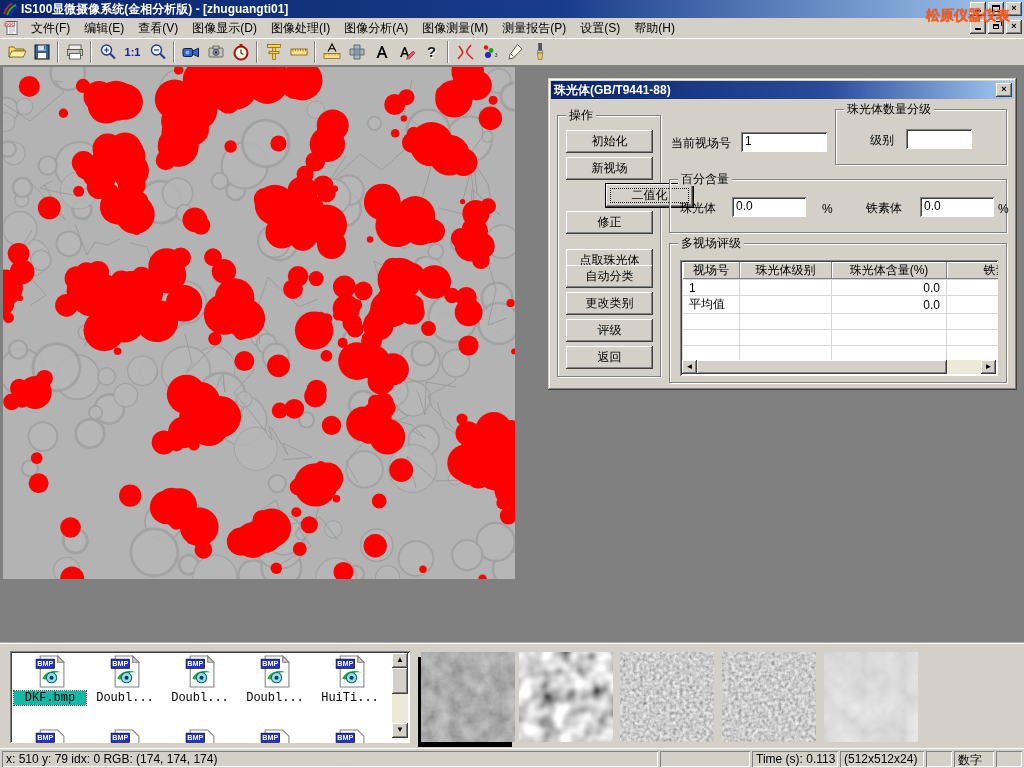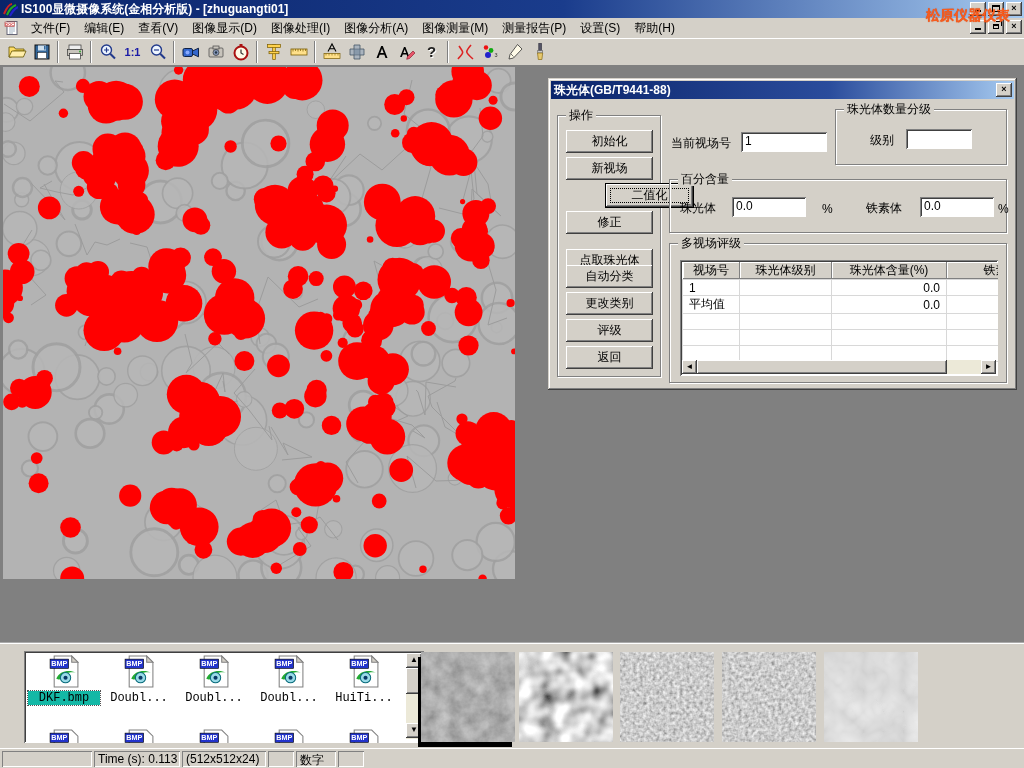--- a/index.html
+++ b/index.html
@@ -65,21 +65,21 @@
   td.num{text-align:right;}
   .hscroll{position:absolute;left:2px;bottom:2px;width:314px;height:14px;display:flex;background:#ece9d8;}
   .scroll-btn{width:15px;height:14px;background:#d4d0c8;box-shadow:inset -1px -1px #404040,inset 1px 1px #fff,inset -2px -2px #808080;
     font-size:8px;text-align:center;line-height:13px;color:#000;flex:0 0 auto;}
   .hthumb{width:250px;height:14px;background:#d4d0c8;box-shadow:inset -1px -1px #404040,inset 1px 1px #fff,inset -2px -2px #808080;flex:0 0 auto;}
   .htrack{flex:1;}
 
   
   .bottom{height:106px;background:#d4d0c8;position:relative;flex:0 0 auto;border-top:2px groove #fff;}
   .filebox{position:absolute;left:10px;top:7px;width:400px;height:92px;background:#fff;
-    box-shadow:inset 1px 1px #808080,inset -1px -1px #fff,inset 2px 2px #404040;overflow:hidden;margin-left:14px;}
+    box-shadow:inset 1px 1px #808080,inset -1px -1px #fff,inset 2px 2px #404040;overflow:hidden;}
   .file-cell{position:absolute;width:72px;text-align:center;}
   .file-label{font-family:"Liberation Mono","DejaVu Sans Mono",monospace;font-size:12px;white-space:nowrap;}
   .file-label.selected{background:#14b8a6;outline:1px dotted #555;}
   .vscroll{position:absolute;right:2px;top:2px;width:16px;height:86px;background:#ece9d8;}
   .vscroll .scroll-btn{width:16px;height:15px;}
   .vthumb{width:16px;height:26px;background:#d4d0c8;box-shadow:inset -1px -1px #404040,inset 1px 1px #fff,inset -2px -2px #808080;}
   .thumb{position:absolute;top:8px;width:94px;height:90px;background:#888;}
   .thumb.selected{box-shadow:-3px 5px 0 0 #000;}
 
   
@@ -1059,20 +1059,21 @@
             <feFuncB type="linear" slope="0.35" intercept="0.62"></feFuncB>
               <feFuncA type="linear" slope="0" intercept="1"></feFuncA>
           </feComponentTransfer>
         </filter>
         <rect width="94" height="90" filter="url(#tf5)"></rect>
       </svg>
     </div>
   </div>
 
   <div class="statusbar">
+    <div class="sb-panel sb-pos">x: 510 y: 79 idx: 0  RGB: (174, 174, 174)</div>
     <div class="sb-panel" style="width:90px"></div>
     <div class="sb-panel" style="width:86px">Time (s): 0.113</div>
     <div class="sb-panel" style="width:84px">(512x512x24)</div>
     <div class="sb-panel" style="width:26px"></div>
     <div class="sb-panel" style="width:40px">数字</div>
     <div class="sb-panel" style="width:26px"></div>
   </div>
 
 </div>
 

